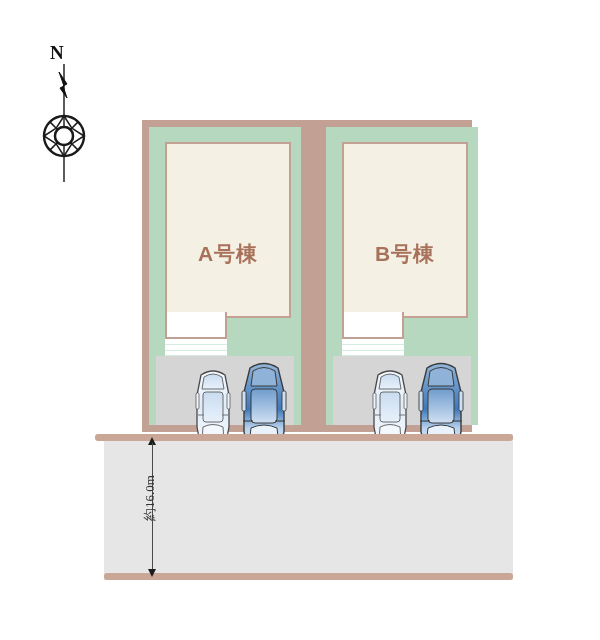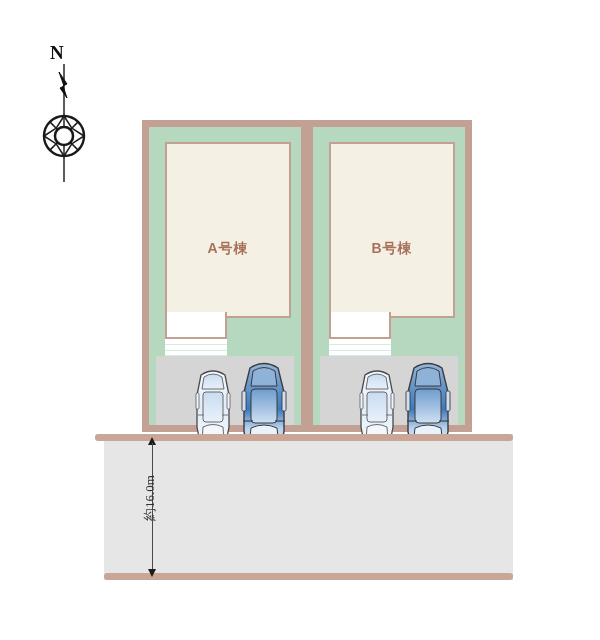--- a/index.html
+++ b/index.html
@@ -51,40 +51,40 @@
   
   .block {
     position: absolute;
     top: 7px;
     width: 152px;
     height: 298px;
     background: #b6d8bf;      
     box-sizing: border-box;
   }
   .block.a { left: 7px; }
-  .block.b { left: 171px; }
+  .block.b { left: 184px; }
 
   
   .bldg {
     position: absolute;
     left: 16px;
     top: 15px;
     width: 126px;
     height: 176px;
     background: #f5f0e4;
     border: 2px solid #c2a093;
     box-sizing: border-box;
   }
   .bldg-label {
     position: absolute;
     left: 0;
     right: 0;
     top: 96px;
     text-align: center;
-    font-size: 14px;
+    font-size: 21px;
     font-weight: bold;
     color: #a8715a;
     font-family: "Liberation Sans", sans-serif;
     letter-spacing: 1px;
   }
 
   
   .porch {
     position: absolute;
     left: 16px;

